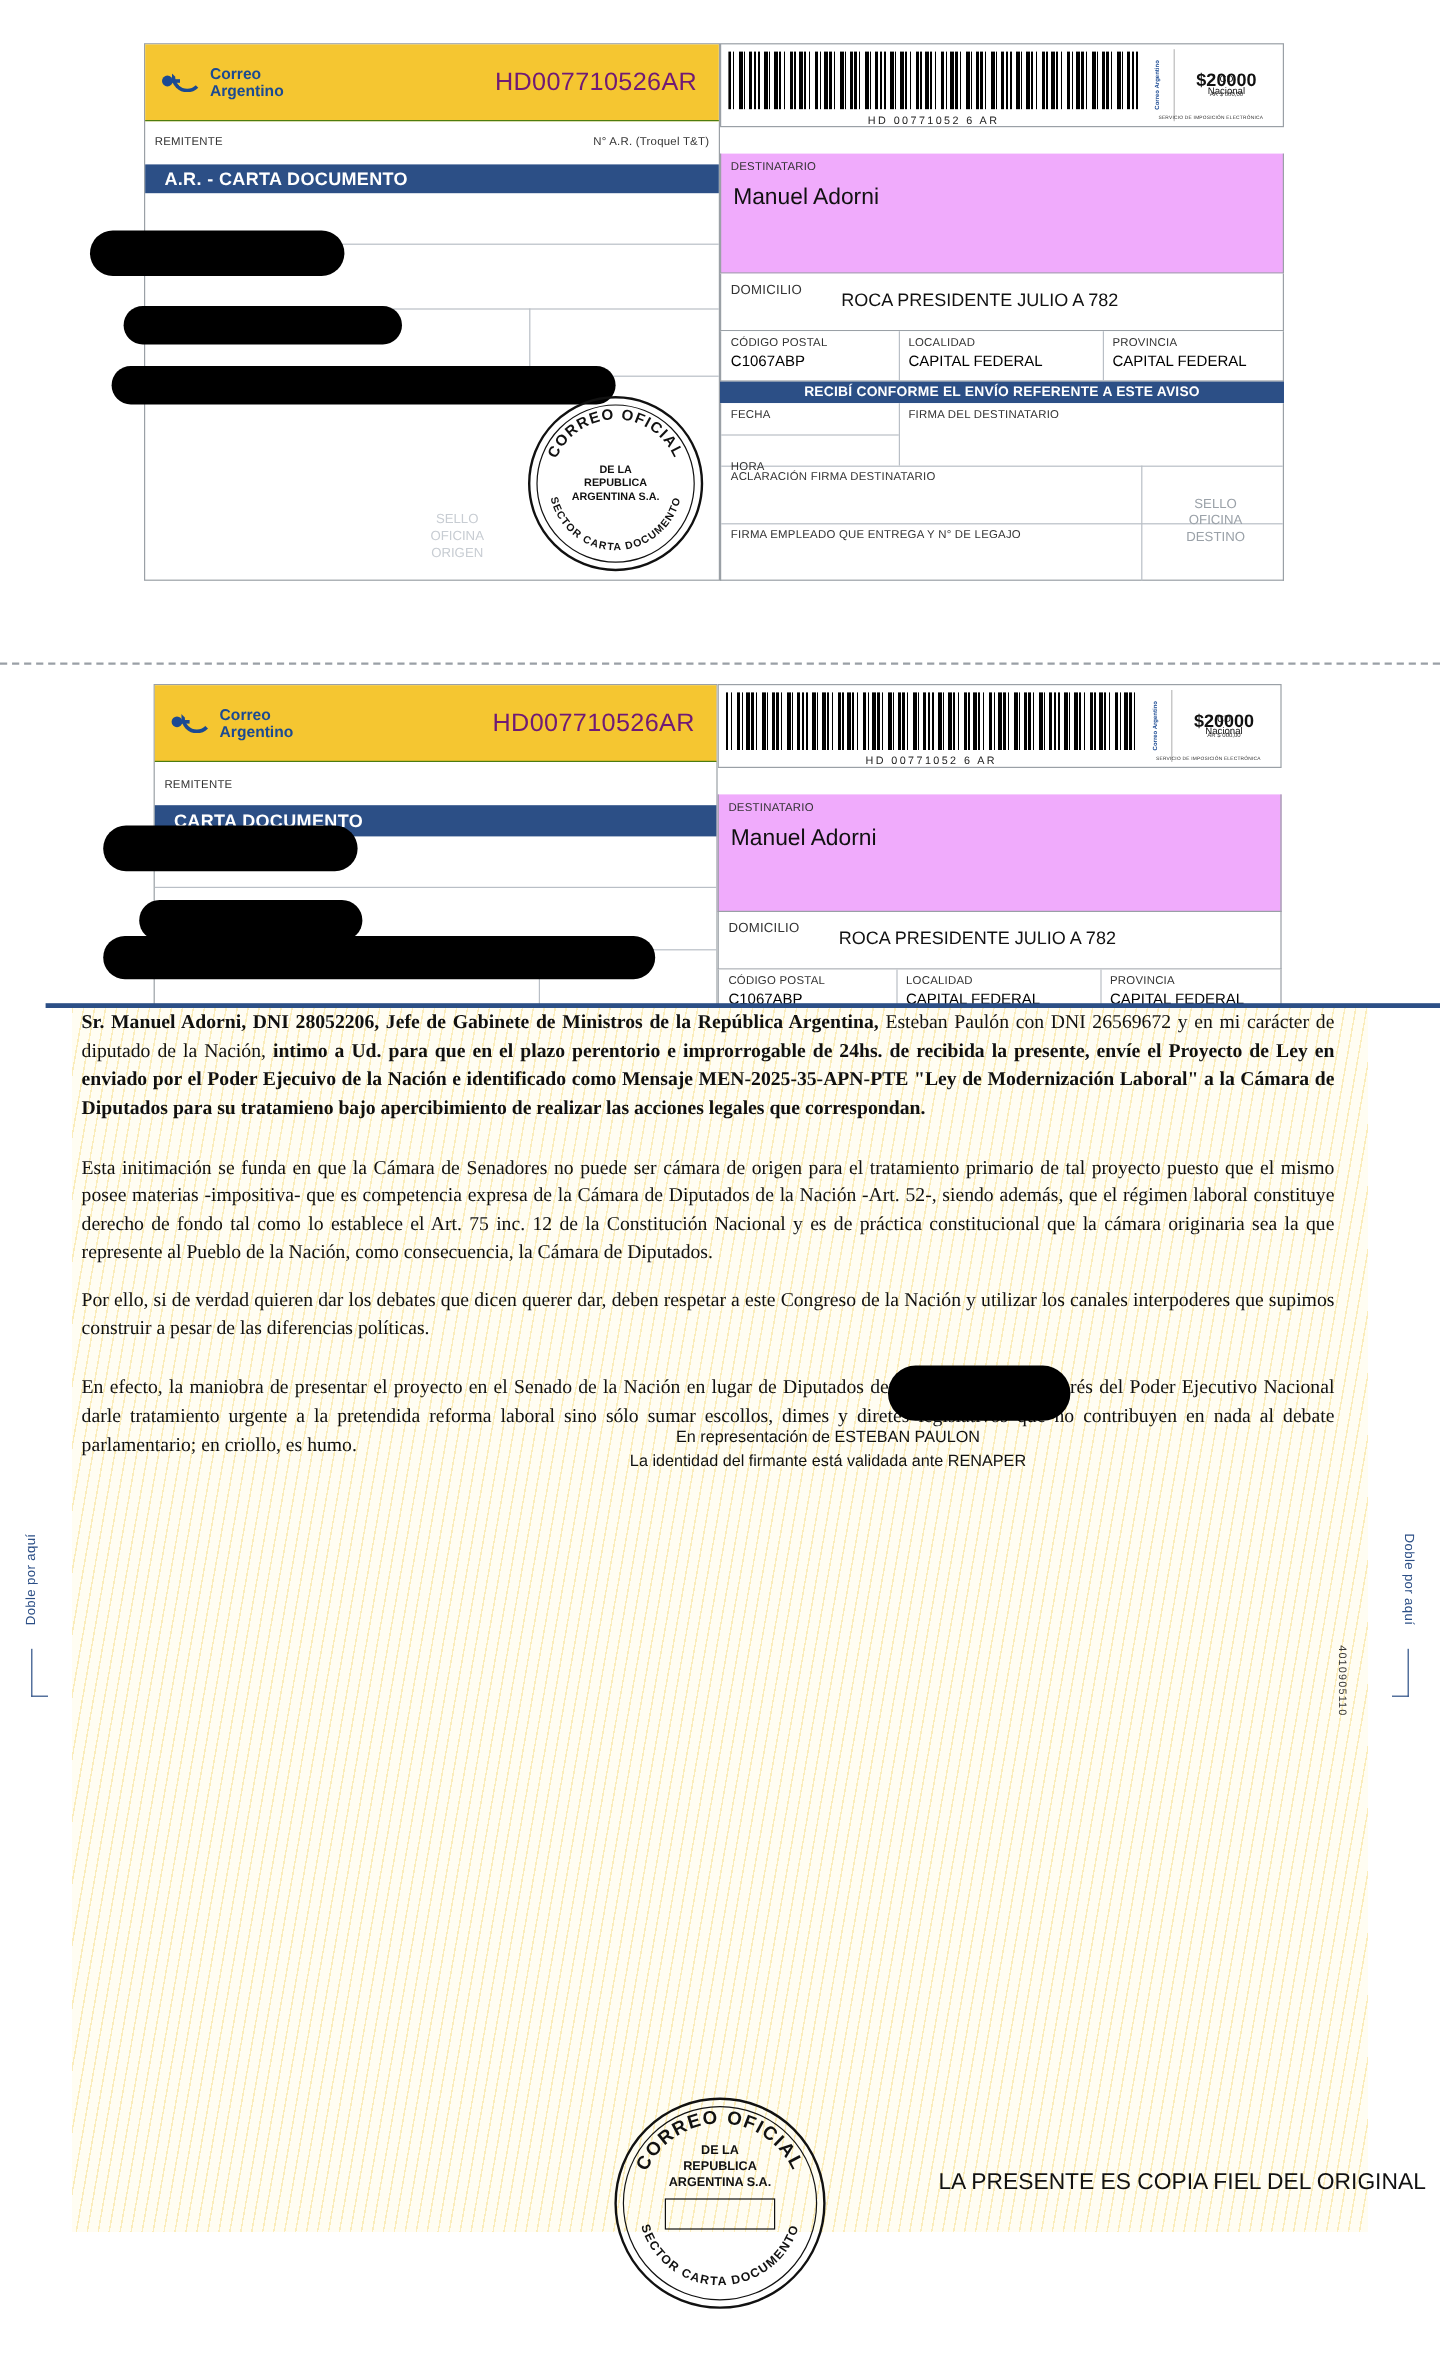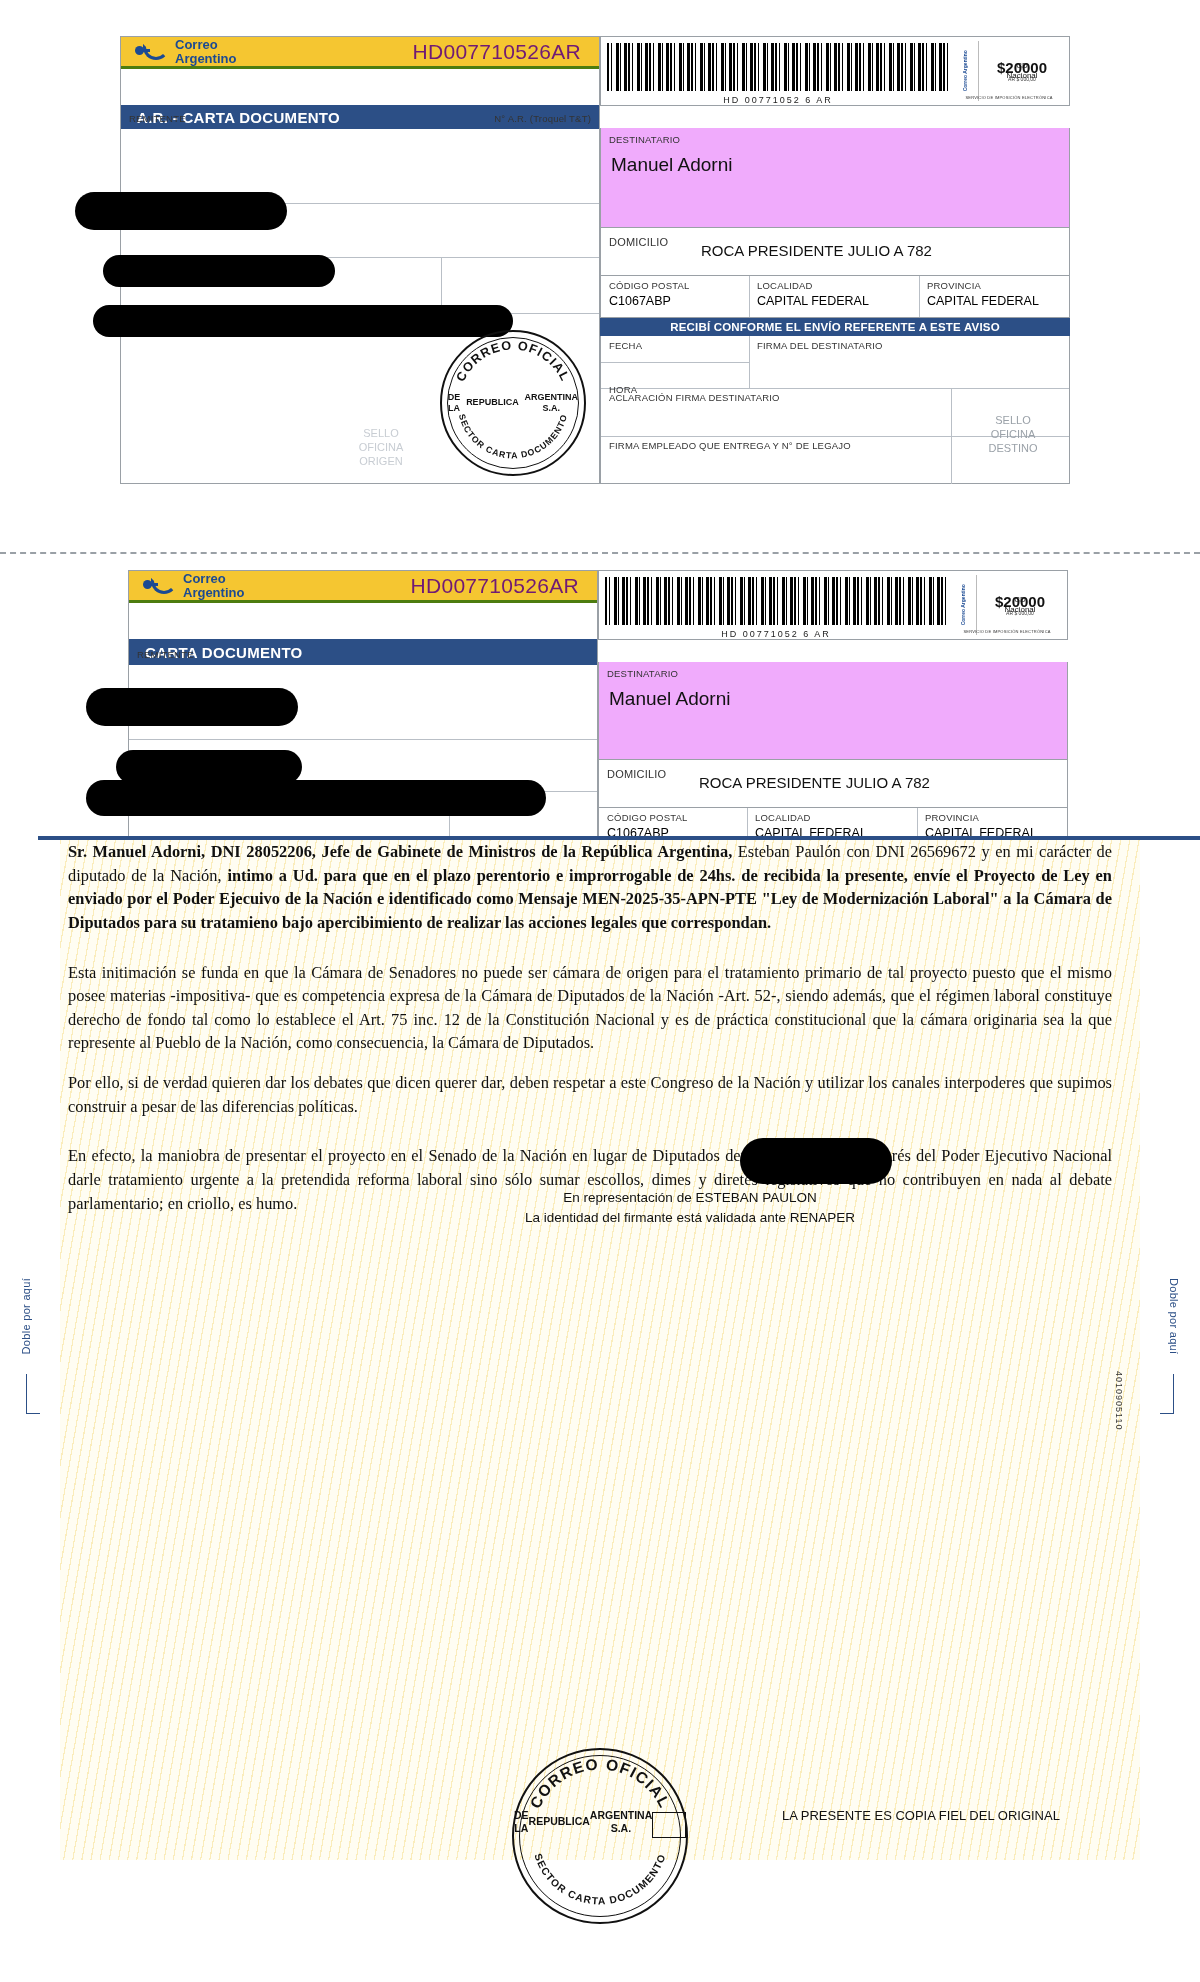--- a/index.html
+++ b/index.html
@@ -65,25 +65,25 @@
   }
 
   
   .form {
     position: absolute;
     border: 1px solid #9aa0a6;
     background: #fff;
   }
   .yellow-bar {
     position: relative;
-    height: 32px;
+    height: 64px;
     background: #f5c631;
     display: flex;
     align-items: center;
-    border-bottom: 3px solid #4d7c0f;
+    border-bottom: 1px solid #4d7c0f;
   }
   .tracking-code {
     position: absolute;
     right: 18px; top: 50%;
     transform: translateY(-50%);
     font-size: 21px;
     font-weight: normal;
     color: #701a75;
     letter-spacing: 0.3px;
   }
@@ -222,21 +222,21 @@
   .seal-inner {
     position: absolute;
     inset: 5px;
     border: 1px solid #111;
     border-radius: 50%;
   }
   .seal-core {
     position: absolute;
     inset: 0;
     display: flex;
-    flex-direction: row;
+    flex-direction: column;
     align-items: center;
     justify-content: center;
     font-size: 9px;
     font-weight: bold;
     color: #111;
     line-height: 1.25;
     text-align: center;
   }
   .curved { position: absolute; left: 0; top: 0; width: 100%; height: 100%; }
   .curved text { font-weight: bold; fill: #111; }
@@ -319,21 +319,21 @@
     position: absolute;
     right: 16px;
     bottom: 430px;
     font-size: 9px;
     color: #333;
     writing-mode: vertical-rl;
     letter-spacing: 1px;
   }
   .copia-fiel {
     position: absolute;
-    font-size: 13px;
+    font-size: 19px;
     color: #111;
   }
 </style>
 </head>
 <body>
 
 <div id="page">
 
   <div class="form" style="left:120px; top:36px; width:480px; height:448px;">
     <div class="yellow-bar">

